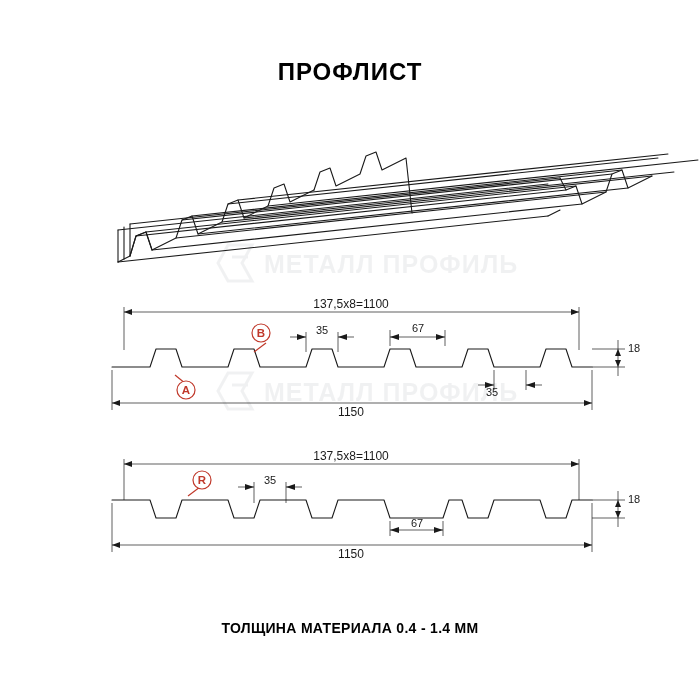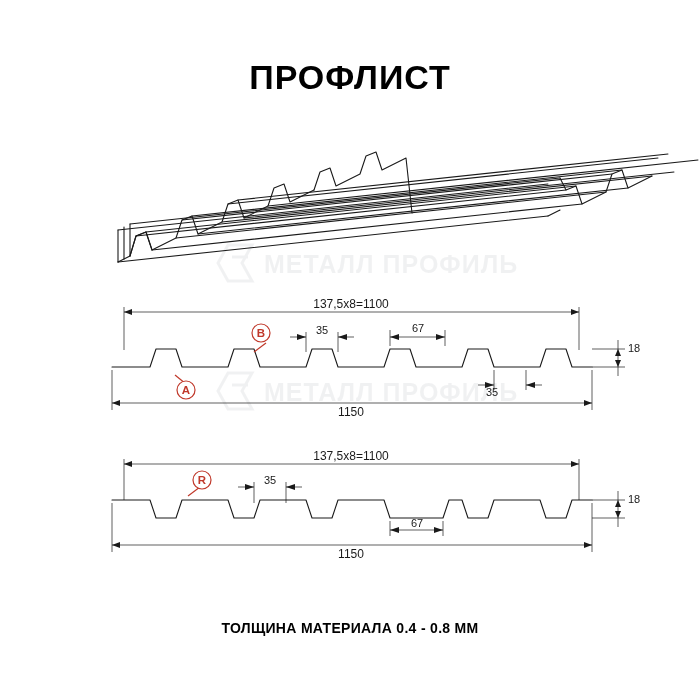--- a/index.html
+++ b/index.html
@@ -21,21 +21,21 @@
     top: 0;
     width: 700px;
     height: 700px;
   }
   .title {
     position: absolute;
     top: 58px;
     left: 0;
     width: 700px;
     text-align: center;
-    font-size: 34px;
+    font-size: 24px;
     font-weight: bold;
     letter-spacing: 1px;
   }
   .subtitle {
     position: absolute;
     top: 104px;
     left: 0;
     width: 700px;
     text-align: center;
     font-size: 15px;
@@ -318,14 +318,14 @@
 
       <g>
         <path class="callout" d="M188,496 L200,487"></path>
         <circle class="callcirc" cx="202" cy="480" r="9"></circle>
         <text class="calltxt" x="202" y="484" text-anchor="middle">R</text>
       </g>
     </g>
 
   </svg>
 
-  <div class="footer">ТОЛЩИНА МАТЕРИАЛА 0.4 - 0.8 ММ</div>
+  <div class="footer">ТОЛЩИНА МАТЕРИАЛА 0.4 - 1.4 ММ</div>
 </div>
 
 </body></html>

